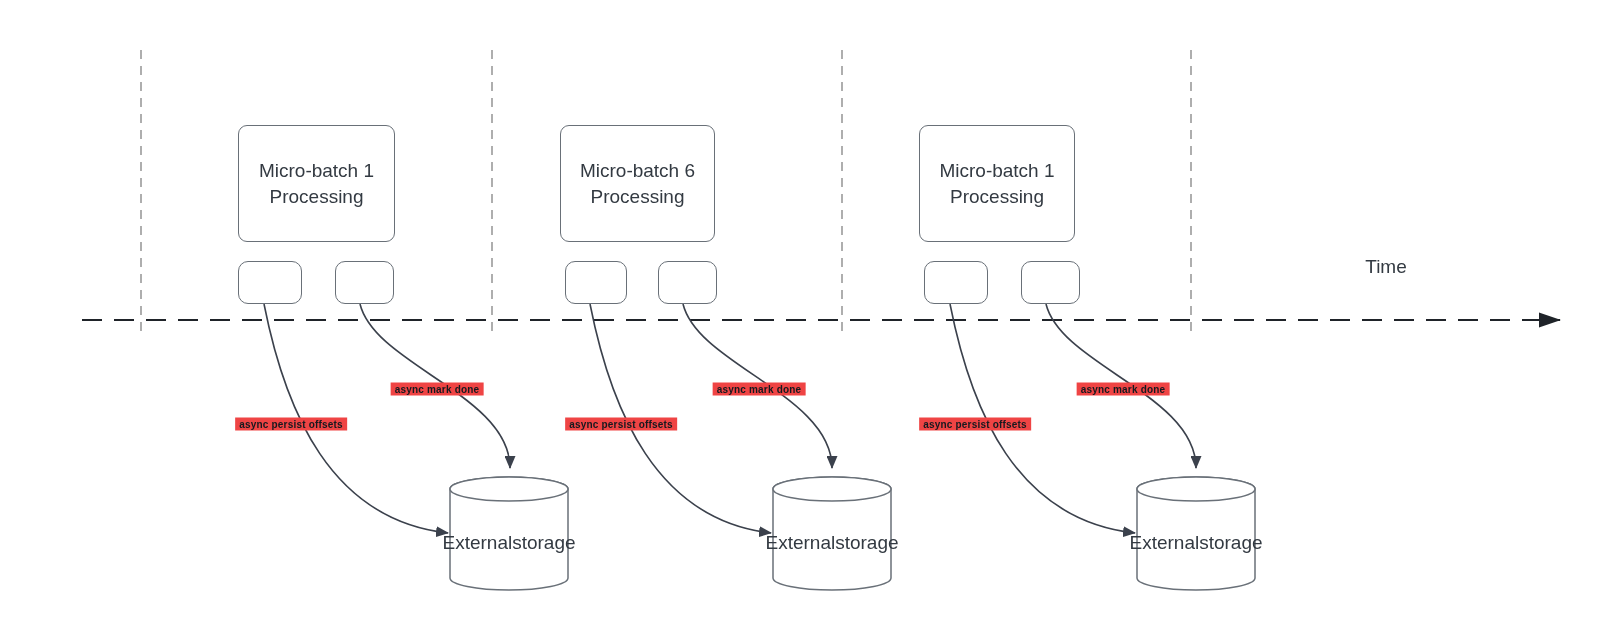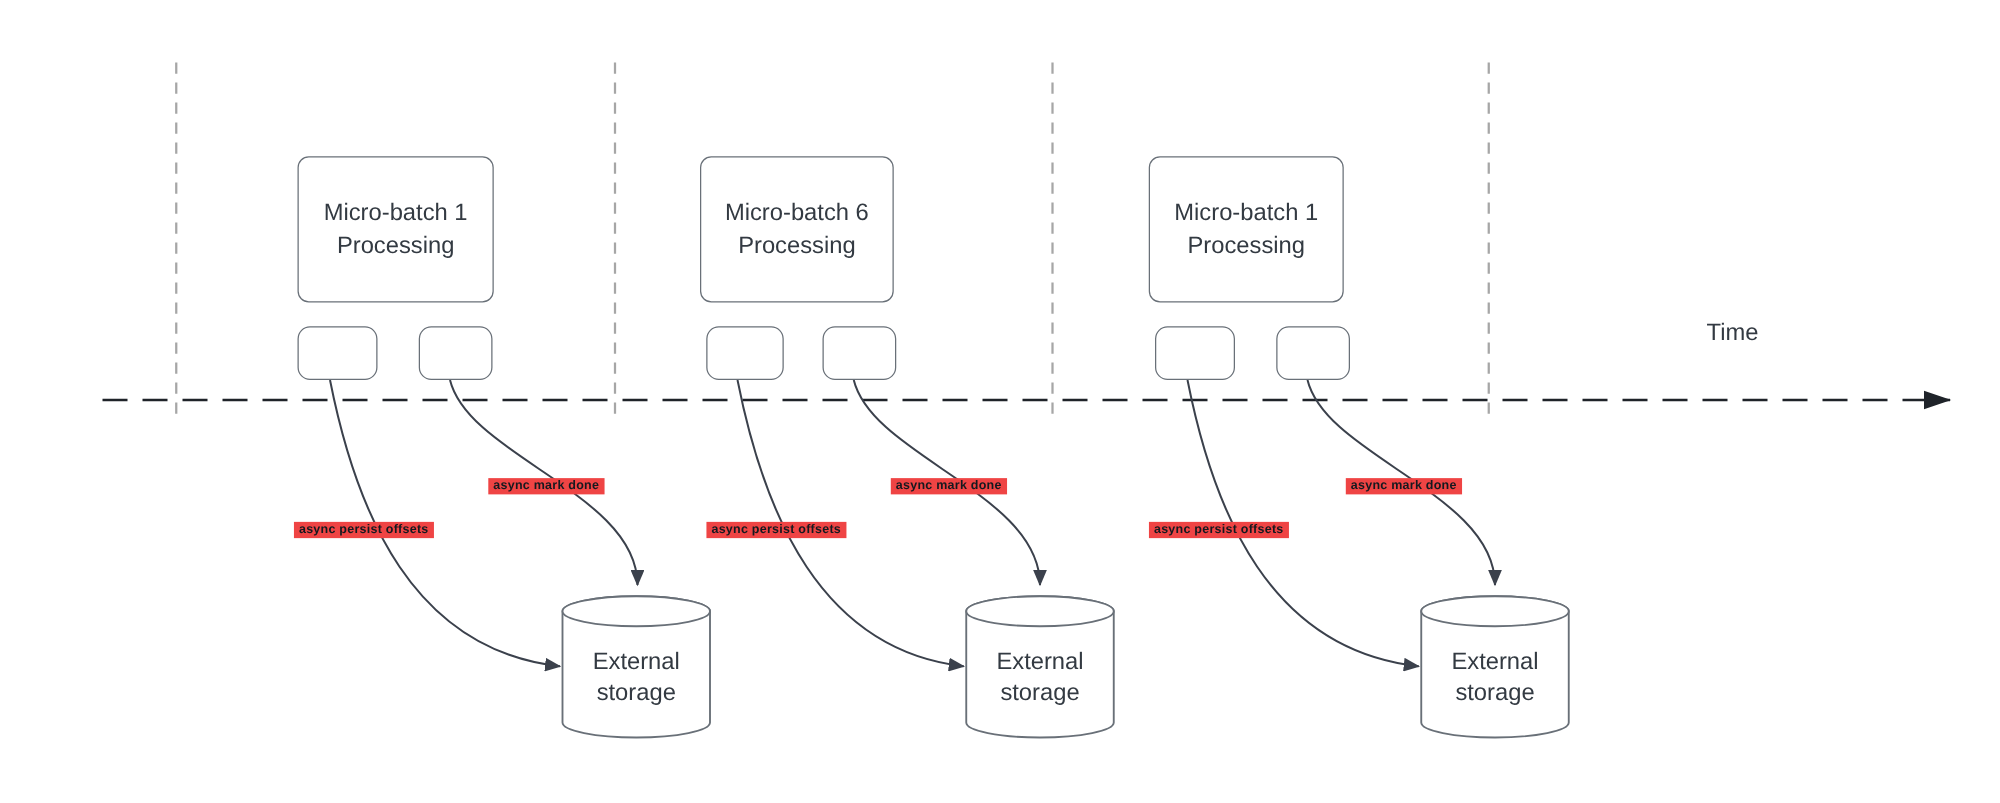--- a/index.html
+++ b/index.html
@@ -82,21 +82,21 @@
     padding: 1px 4px;
     font-size: 10px;
     font-weight: bold;
     letter-spacing: 0.2px;
     color: var(--label-text, #15191f);
     white-space: nowrap;
   }
   .storage-text {
     position: absolute;
     display: flex;
-    flex-direction: column;
+    flex-direction: row;
     align-items: center;
     justify-content: center;
     text-align: center;
     color: var(--shape-text, #333a42);
     font-size: 19px;
     line-height: 25px;
   }
   .time-label {
     position: absolute;
     transform: translate(-50%, -50%);

